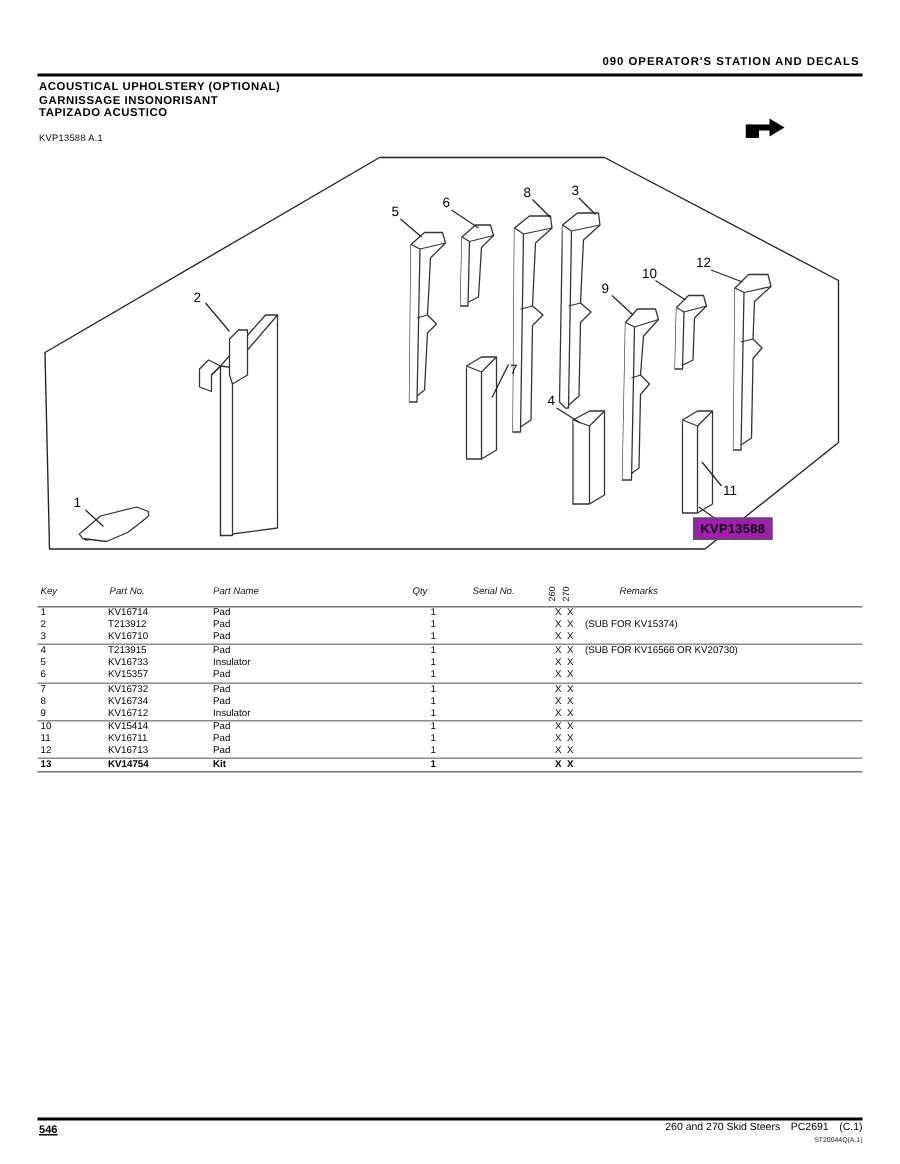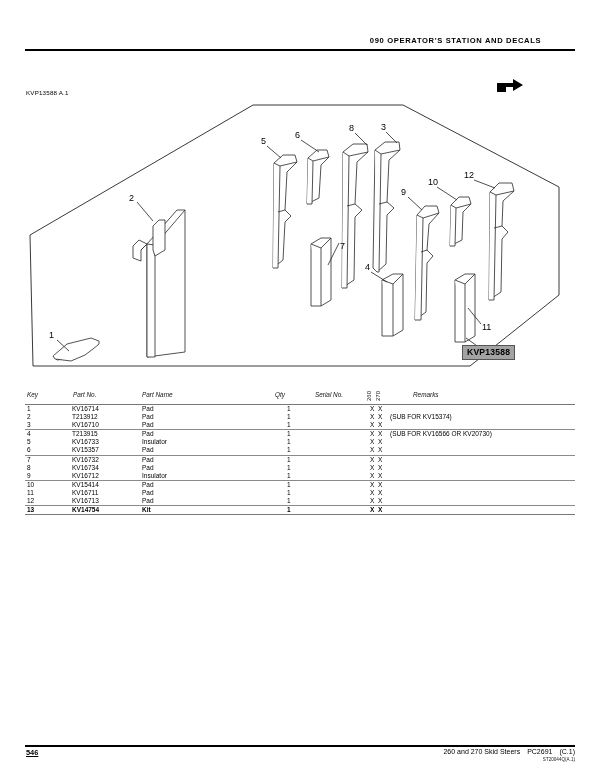--- a/index.html
+++ b/index.html
@@ -8,23 +8,23 @@
     background:#ffffff;
     font-family:"Liberation Sans", sans-serif;
     color:#000;
     position:relative;
     overflow:hidden;
   }
   .page{position:absolute;inset:0;}
 
   
   .section-head{
-    position:absolute;left:358px;top:36px;width:195px;
+    position:absolute;left:378px;top:36px;width:195px;
     font-size:7.6px;font-weight:bold;letter-spacing:.65px;
-    text-align:center;white-space:nowrap;
+    text-align:right;white-space:nowrap;
   }
   .head-rule{
     position:absolute;left:25px;top:49px;width:550px;height:1.6px;background:#000;
   }
   .title-block{
     position:absolute;left:26px;top:54px;
     font-size:7.6px;font-weight:bold;letter-spacing:.35px;line-height:8.6px;
   }
   .ref-code{
     position:absolute;left:26px;top:89px;
@@ -35,21 +35,21 @@
   }
 
   
   .illus{position:absolute;left:25px;top:100px;width:550px;height:275px;}
   .illus svg{display:block;}
   .kvp-tag{
     position:absolute;left:462px;top:345px;
     border:1px solid #555;
     padding:1px 4px 2px 4px;
     font-size:8.6px;font-weight:bold;letter-spacing:.2px;
-    background:#a3a3a3;
+    background:#a21caf;
   }
 
   
   .tbl{position:absolute;left:25px;top:386px;width:550px;}
   .thead{position:relative;height:18px;}
   .th{position:absolute;font-size:6.4px;font-style:italic;color:#111;}
   .th-key{left:2px;top:5px;}
   .th-partno{left:48px;top:5px;}
   .th-partname{left:117px;top:5px;}
   .th-qty{left:250px;top:5px;}
@@ -86,20 +86,25 @@
   .sp{display:inline-block;width:7px;}
 </style>
 </head>
 <body>
 
 <div class="page">
 
   <div class="section-head">090  OPERATOR'S STATION AND DECALS</div>
   <div class="head-rule"></div>
 
+  <div class="title-block">
+    <div>ACOUSTICAL UPHOLSTERY (OPTIONAL)</div>
+    <div>GARNISSAGE INSONORISANT</div>
+    <div>TAPIZADO ACUSTICO</div>
+  </div>
   <div class="ref-code">KVP13588 A.1</div>
 
   <div class="arrow-icon">
     <svg width="34" height="20" viewBox="0 0 34 20">
       <path d="M2 5 L16 5 L16 1 L26 7 L16 13 L16 9 L9 9 L9 14 L2 14 Z" fill="#000"></path>
       <path d="M0 5 L4 5 L4 14 L0 14 Z" fill="#000"></path>
     </svg>
   </div>
 
   <div class="illus">

